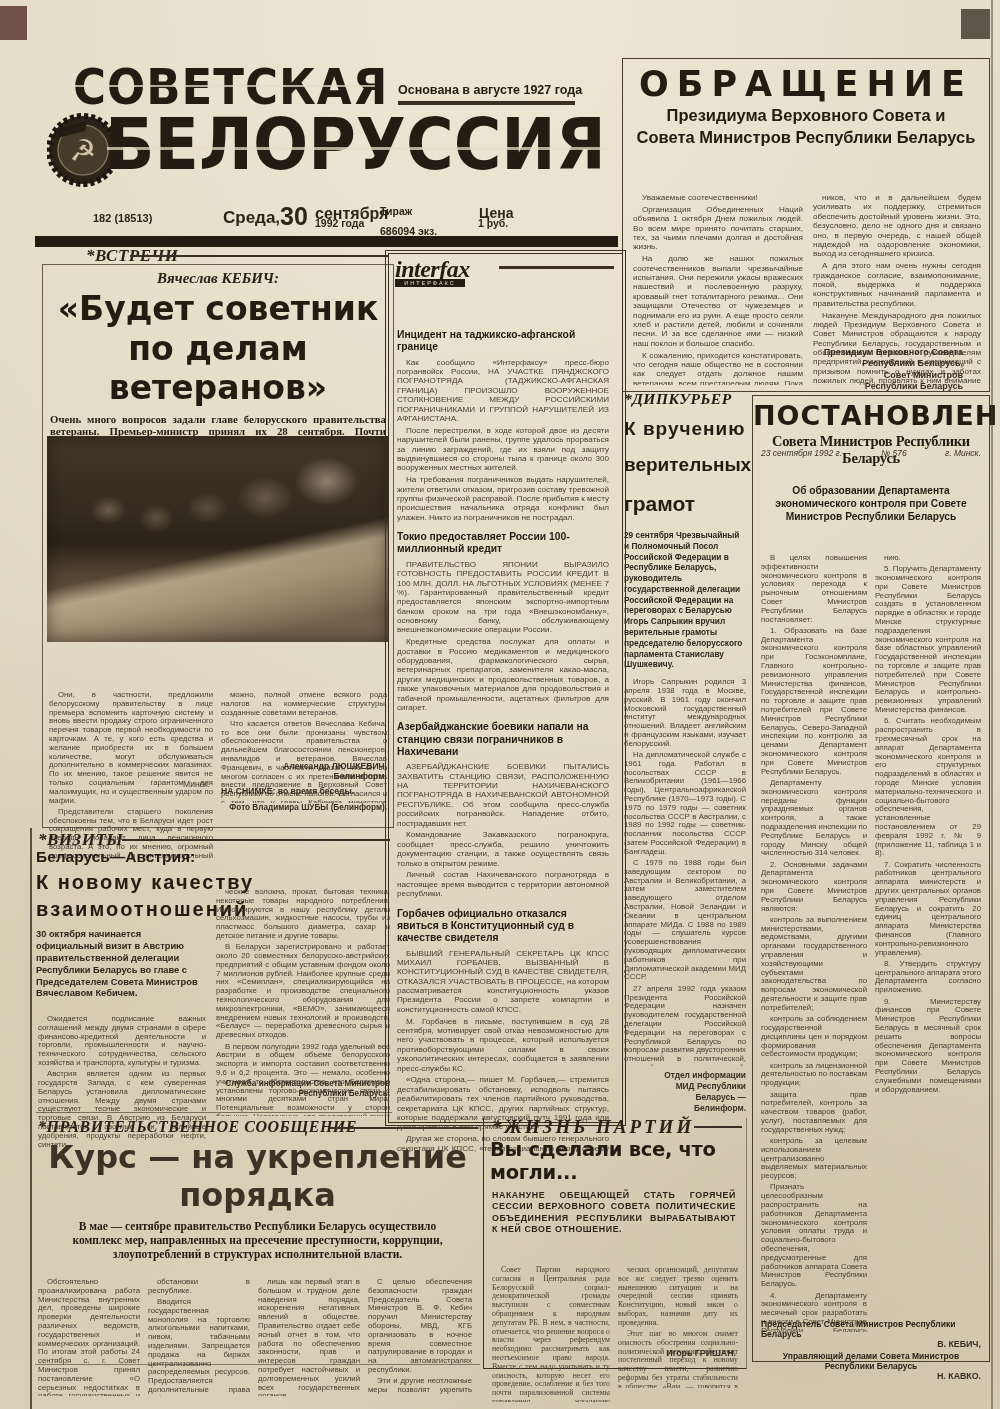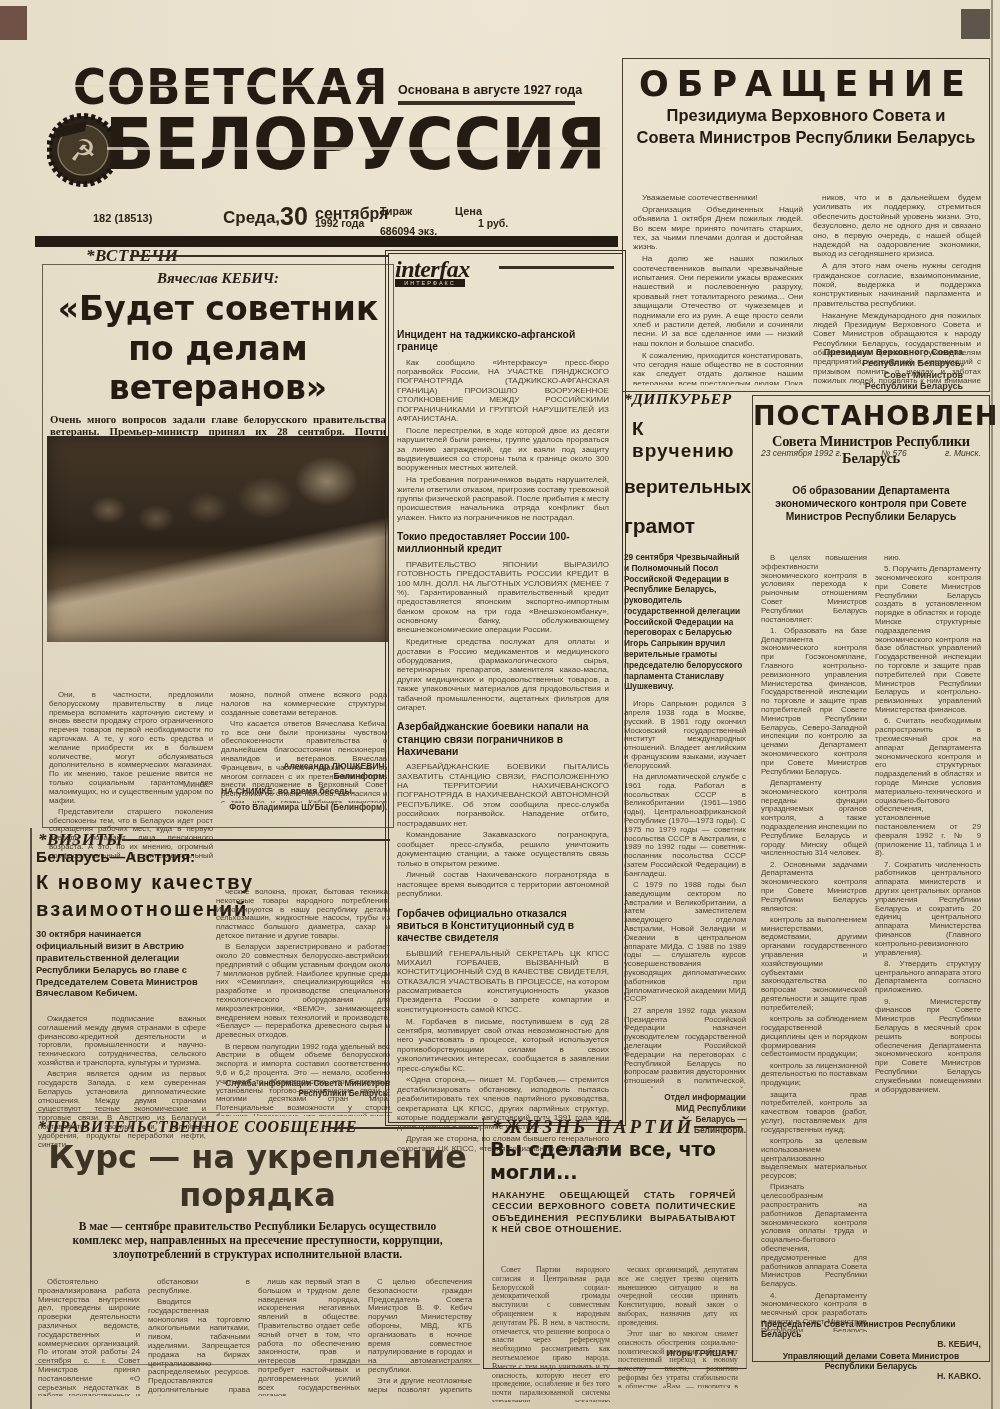--- a/index.html
+++ b/index.html
@@ -60,21 +60,21 @@
   </div>
 
   <div class="abs" style="left:35px;top:202px;width:583px;height:32px;font-weight:bold;color:#2e2519;">
     <span class="abs" style="left:58px;top:10px;font-size:11px;">182 (18513)</span>
     <span class="abs" style="left:188px;top:6px;font-size:17px;">Среда,</span>
     <span class="abs" style="left:245px;top:0px;font-size:25px;">30</span>
     <span class="abs" style="left:280px;top:3px;font-size:16px;">сентября</span>
     <span class="abs" style="left:280px;top:15px;font-size:10.5px;">1992 года</span>
     <span class="abs" style="left:345px;top:3px;font-size:10.5px;">Тираж</span>
     <span class="abs" style="left:345px;top:15px;font-size:10.5px;margin-top:8px;">686094 экз.</span>
-    <span class="abs" style="left:420px;top:3px;font-size:11px;text-align:right;">Цена</span>
+    <span class="abs" style="left:444px;top:3px;font-size:14px;text-align:right;">Цена</span>
     <span class="abs" style="left:443px;top:15px;font-size:10.5px;">1 руб.</span>
   </div>
   <div class="abs rule" style="left:35px;top:236px;width:583px;height:11px;background:#241b12;"></div>
 
   <div class="abs box" style="left:622px;top:58px;width:366px;height:332px;">
     <div class="headline-heavy" style="text-align:center;margin-top:5px;font-size:35px;letter-spacing:8px;">ОБРАЩЕНИЕ</div>
     <div style="text-align:center;font-weight:bold;font-size:16.5px;margin-top:2px;color:#241b12;">Президиума Верховного Совета и</div>
     <div style="text-align:center;font-weight:bold;font-size:16.5px;margin-top:3px;color:#241b12;">Совета Министров Республики Беларусь</div>
     <div class="abs tiny" style="left:10px;top:94px;width:170px;height:192px;">
         <p class="para">Уважаемые соотечественники!</p>
@@ -207,21 +207,21 @@
       </div>
     <div class="abs tiny tiny7" style="left:134px;top:108px;width:120px;height:122px;font-family:'Liberation Serif',serif;">
         <p class="para">ческих организаций, депутатам все же следует трезво оценить нынешнюю ситуацию и на очередной сессии принять Конституцию, новый закон о выборах, назначив дату их проведения.</p>
         <p class="para">Этот шаг во многом снимет опасность обострения социально-политической ситуации, обеспечит постепенный переход к новому качеству власти, развитию реформы без утраты стабильности в обществе. «Вам, — говорится в обращении к депутатам,— должно хватить дальновидности и мужества своевременно сказать: «Мы сделали все, что могли, пусть другие сделают лучше».»</p>
       </div>
     <div class="abs sig" style="left:134px;top:230px;width:118px;font-size:8.8px;">Игорь ГРИШАН.</div>
   </div>
 
   <div class="abs" style="left:624px;top:390px;width:122px;height:728px;">
     <div class="kicker" style="font-size:15.5px;color:#241b12;">*ДИПКУРЬЕР</div>
-    <div style="font-weight:bold;font-size:19px;margin-top:10px;letter-spacing:1px;color:#241b12;padding-left:8px;">К вручению</div>
+    <div style="font-weight:bold;font-size:19px;margin-top:10px;letter-spacing:1px;color:#241b12;">К вручению</div>
     <div style="font-weight:bold;font-size:19px;margin-top:14px;color:#241b12;">верительных</div>
     <div style="font-weight:bold;font-size:21px;margin-top:16px;color:#241b12;">грамот</div>
     <div style="margin-top:14px;font-weight:bold;font-size:8.3px;line-height:1.3;color:#30271c;">29 сентября Чрезвычайный и Полномочный Посол Российской Федерации в Республике Беларусь, руководитель государственной делегации Российской Федерации на переговорах с Беларусью Игорь Сапрыкин вручил верительные грамоты председателю белорусского парламента Станиславу Шушкевичу.</div>
     <div class="tiny tiny7" style="margin-top:8px;height:388px;">
         <p class="para">Игорь Сапрыкин родился 3 апреля 1938 года в Москве, русский. В 1961 году окончил Московский государственный институт международных отношений. Владеет английским и французским языками, изучает белорусский.</p>
         <p class="para">На дипломатической службе с 1961 года. Работал в посольствах СССР в Великобритании (1961—1966 годы), Центральноафриканской Республике (1970—1973 годы). С 1975 по 1979 годы — советник посольства СССР в Австралии, с 1989 по 1992 годы — советник-посланник посольства СССР (затем Российской Федерации) в Бангладеш.</p>
         <p class="para">С 1979 по 1988 годы был заведующим сектором по Австралии и Великобритании, а затем заместителем заведующего отделом Австралии, Новой Зеландии и Океании в центральном аппарате МИДа. С 1988 по 1989 годы — слушатель курсов усовершенствования руководящих дипломатических работников при Дипломатической академии МИД СССР.</p>
         <p class="para">27 апреля 1992 года указом Президента Российской Федерации назначен руководителем государственной делегации Российской Федерации на переговорах с Республикой Беларусь по вопросам развития двусторонних отношений в политической, военной, экономической, социальной и гуманитарной областях, представляющим взаимный интерес.</p>
       </div>
     <div class="sig" style="margin-top:4px;font-size:8.4px;line-height:1.3;">

